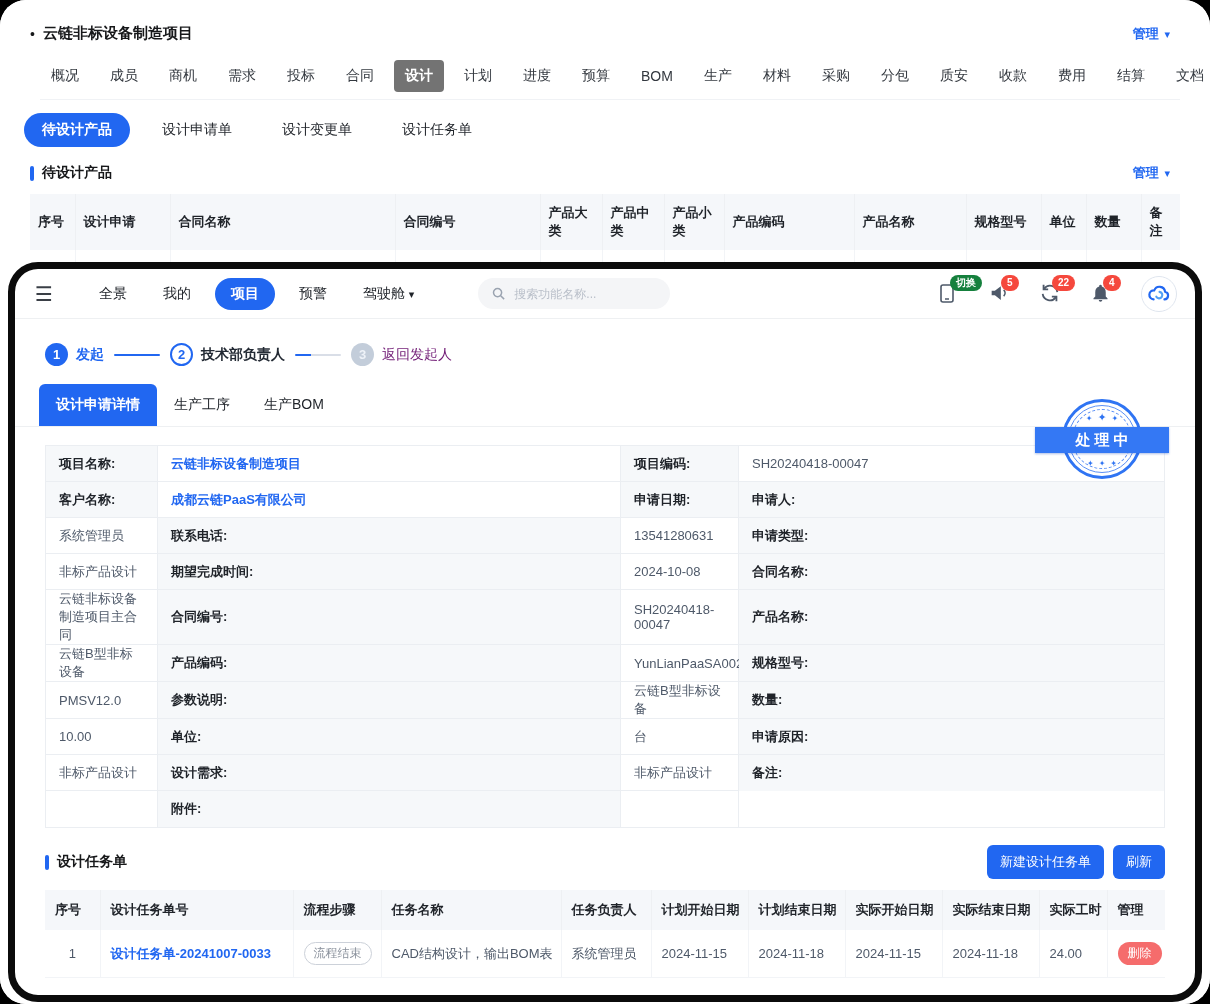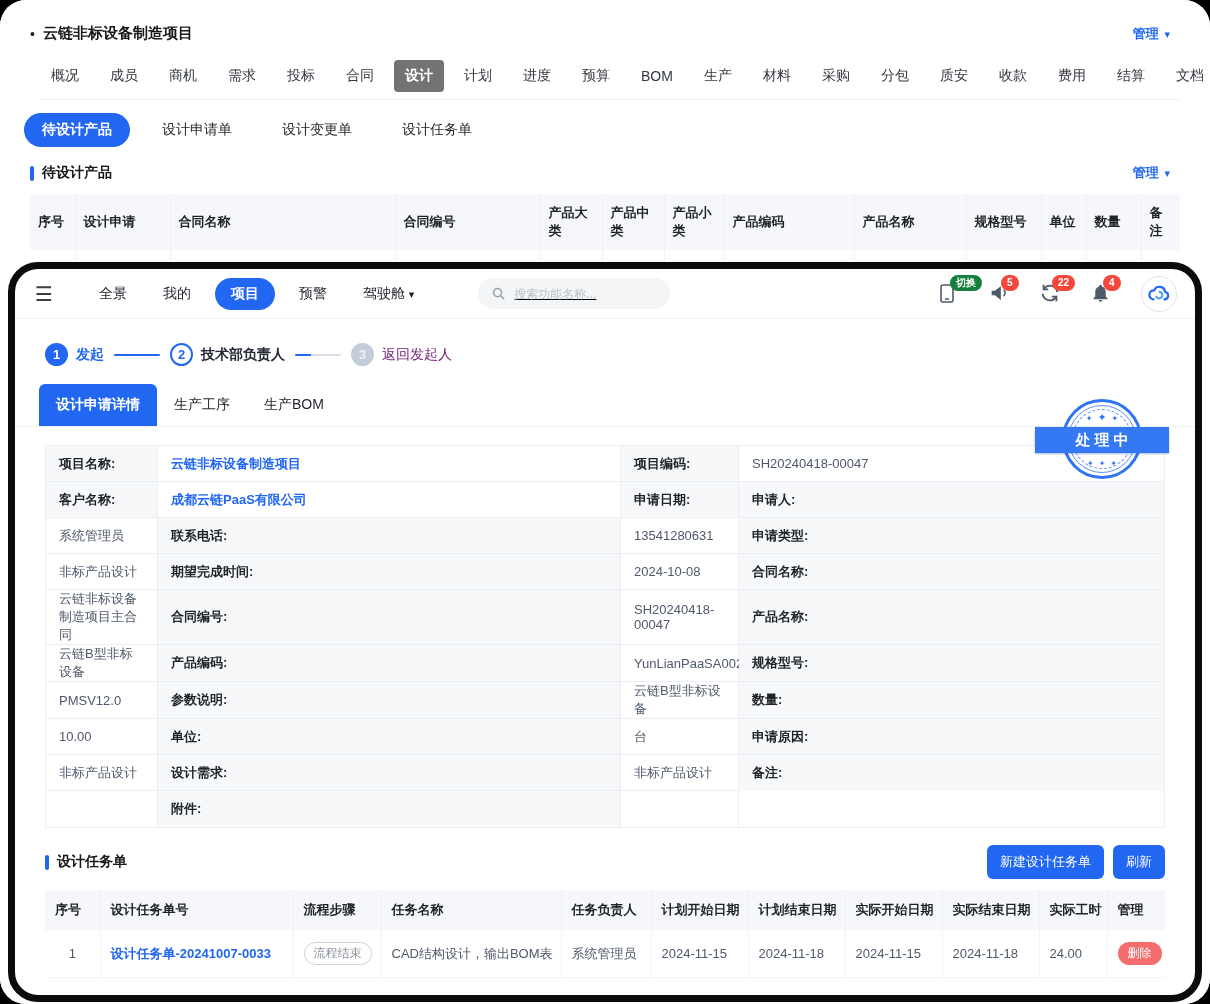--- a/index.html
+++ b/index.html
@@ -31,21 +31,21 @@
   .pill-outline { display:inline-block; border:1px solid #2167F1; color:#2167F1; font-size:12px; padding:3px 11px; border-radius:999px; background:#fff; cursor:pointer; white-space:nowrap; }
 
   
   .card { position:absolute; left:8px; top:262px; width:1194px; height:740px; background:#fff; border:7px solid #0b0b0b; border-radius:30px; overflow:hidden; }
   .nav { display:flex; align-items:center; height:50px; padding:0 18px 0 20px; border-bottom:1px solid #eef0f2; }
   .hamburger { font-size:20px; color:#3a3f46; cursor:pointer; margin-right:34px; line-height:1; }
   .nav-items { display:flex; align-items:center; gap:12px;justify-content:center; }
   .nav-item { font-size:14px; color:#1f2329; padding:6px 12px; cursor:pointer; white-space:nowrap; }
   .nav-item.active { background:#2167F1; color:#fff; border-radius:999px; font-weight:600; padding:7px 16px; }
   .nav-item .caret { font-size:11px; color:#1f2329; }
-  .search { display:flex; align-items:center; gap:8px; margin-left:52px; width:192px; height:31px; background:#f4f5f7; border-radius:999px; padding:0 13px;text-decoration:underline; }
+  .search { display:flex; align-items:center; gap:8px; margin-left:52px; width:192px; height:31px; background:#f4f5f7; border-radius:999px; padding:0 13px; }
   .search input { border:none; outline:none; background:transparent; font-size:12px; color:#333; width:140px; font-family:inherit; }
   .search input::placeholder { color:#b9bfc9; }
   .nav-right { margin-left:auto; display:flex; align-items:center; gap:27px; }
   .nav-ico { position:relative; width:24px; height:24px; cursor:pointer; }
   .nav-ico svg { display:block; }
   .badge { position:absolute; top:-7px; left:13px; background:#F5483D; color:#fff; font-size:10px; line-height:1; padding:3px 6px; border-radius:999px; font-weight:600; white-space:nowrap; }
   .badge.blue { background:#15803d; }
   .avatar { width:36px; height:36px; border-radius:50%; border:1px solid #dfe5ee; display:flex; align-items:center; justify-content:center; background:#fff; cursor:pointer; flex:0 0 auto; }
 
   .doc-titlebar { display:flex; align-items:center; padding:17px 26px 15px 30px; border-bottom:1px solid #eef0f2; }

